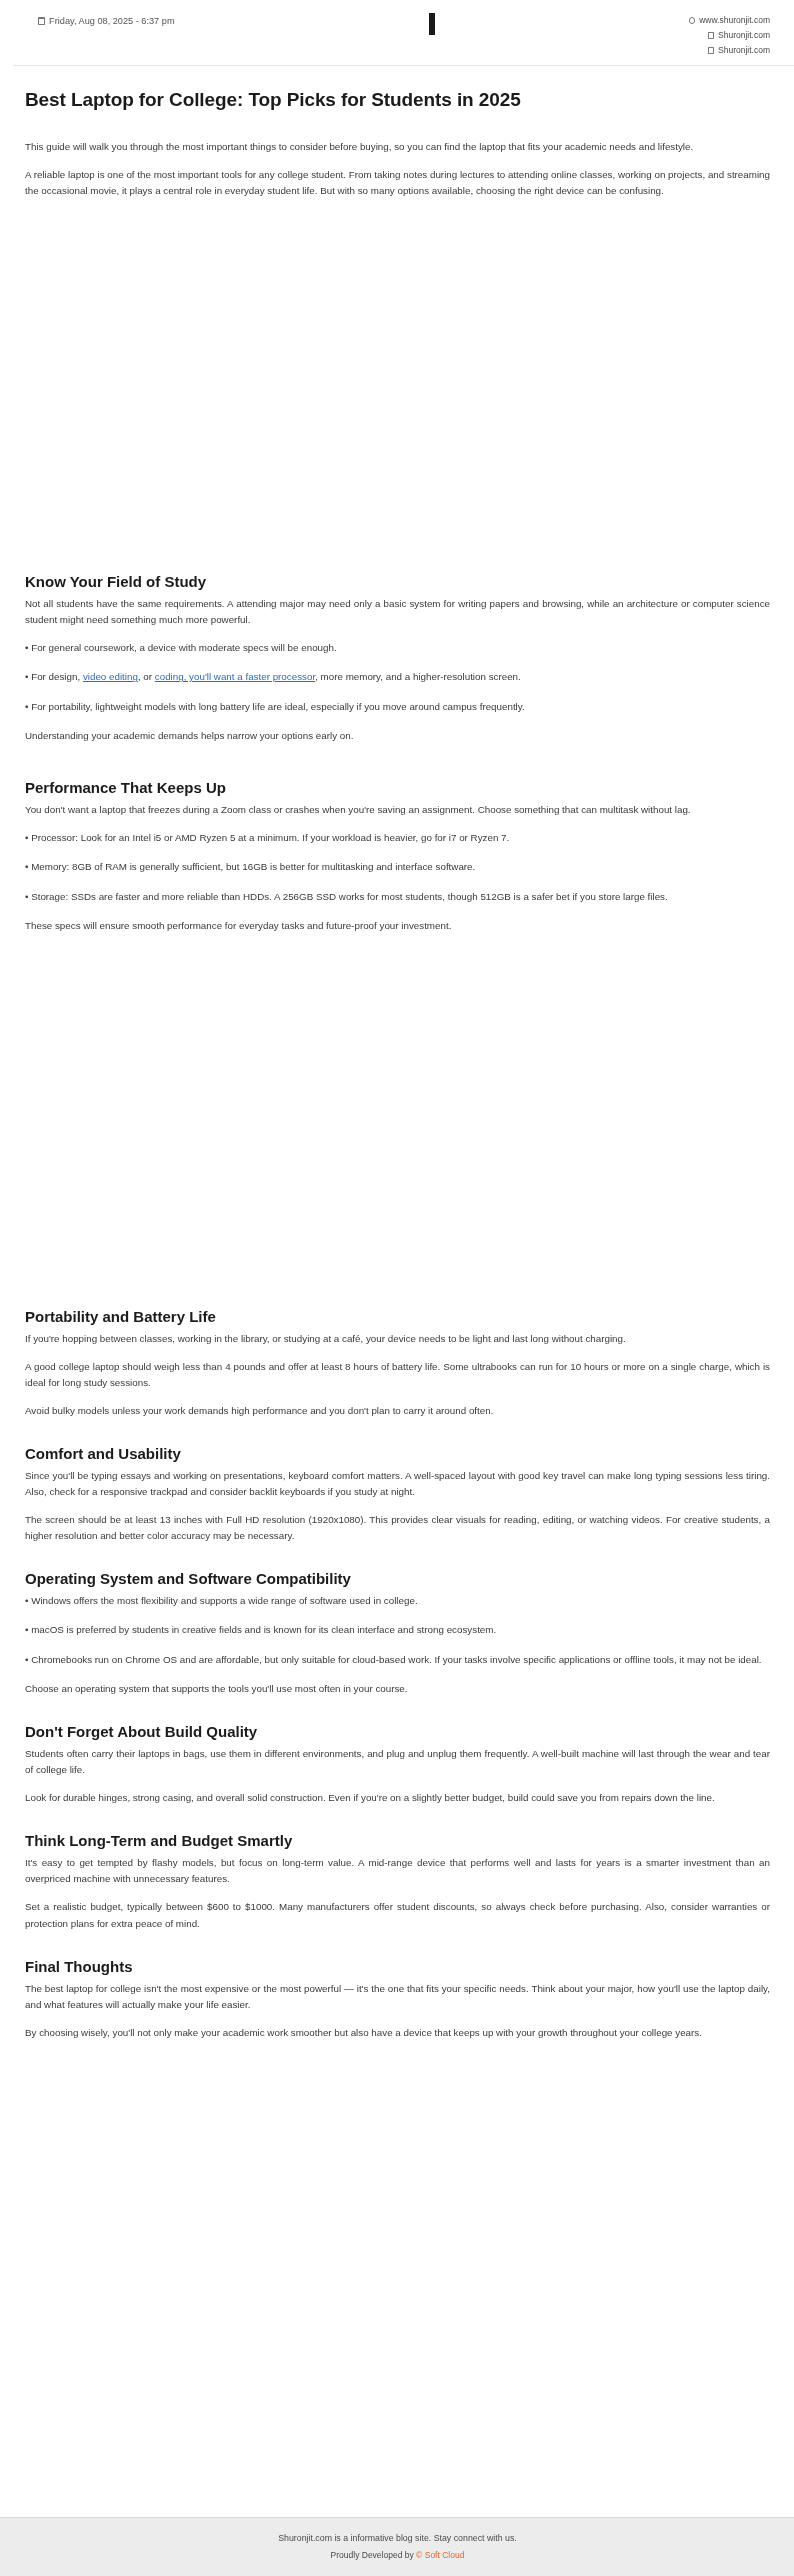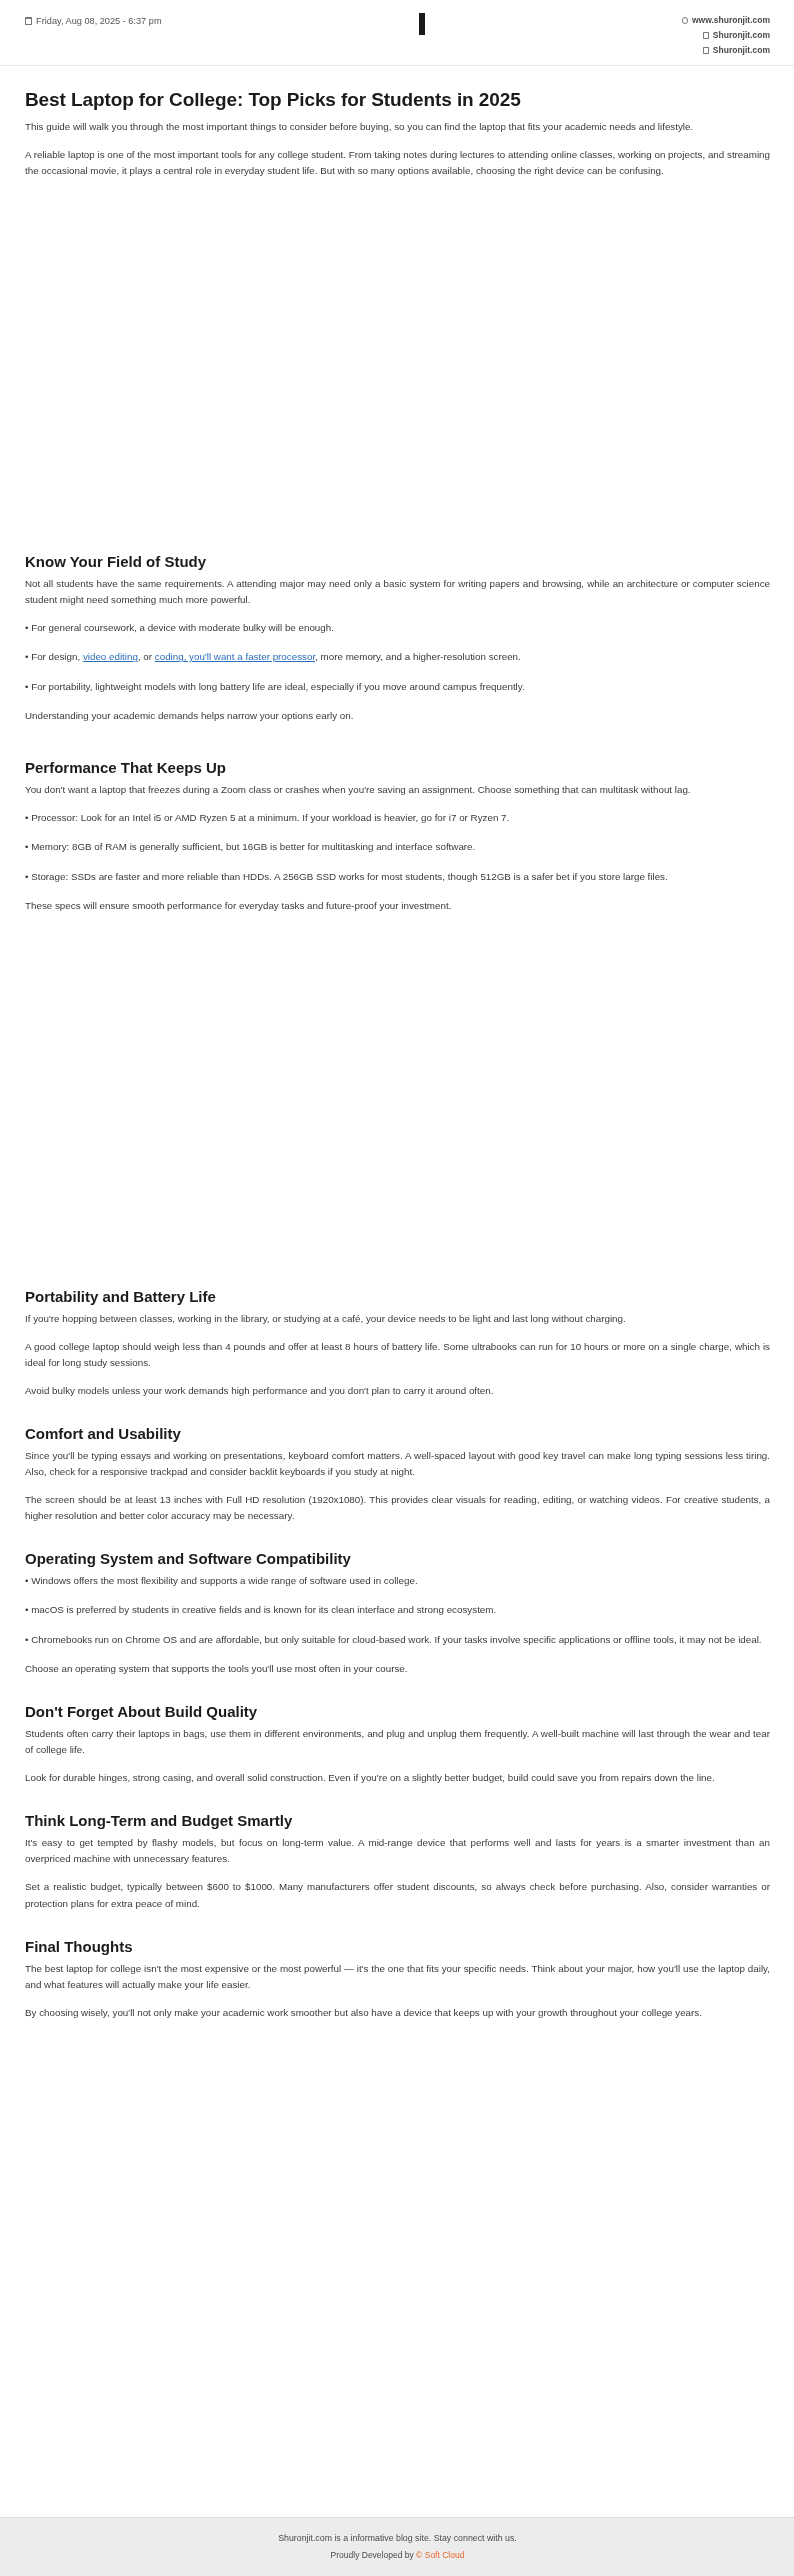--- a/index.html
+++ b/index.html
@@ -26,20 +26,21 @@
   }
 
   
   .topbar {
     display: flex;
     align-items: flex-start;
     justify-content: space-between;
     padding: 13.2px 25px 7.4px 25px;
     border-bottom: 0.7px solid #e7e7e7;
     min-height: 56px;
+    margin-left: 13px;
   }
   .topbar-left {
     font-size: 9.2px;
     color: #555;
     padding-top: 2.9px;
     white-space: nowrap;
   }
   .topbar-left .cal-icon {
     display: inline-block;
     width: 7.4px;
@@ -62,21 +63,21 @@
     background: #1a1a1a;
     display: block;
   }
   .topbar-right {
     text-align: right;
     font-size: 8.5px;
     color: #4a4a4a;
     line-height: 1.75;
     white-space: nowrap;
   }
-  .topbar-right .row { display: block; font-weight: bold; }
+  .topbar-right .row { display: block; }
   .topbar-right .gi {
     display: inline-block;
     width: 6.6px;
     height: 6.6px;
     border: 0.7px solid #7a7a7a;
     border-radius: 50%;
     margin-right: 3.7px;
     vertical-align: -0.7px;
   }
   .topbar-right .gi.sq { border-radius: 0.7px; }
@@ -84,21 +85,21 @@
   
   .content {
     padding: 0 25px;
     flex: 1;
   }
 
   h1.title {
     font-size: 19px;
     line-height: 1.25;
     color: #1b1b1b;
-    margin: 22px 0 7px 0;
+    margin: 22px 0 27px 0;
     font-weight: bold;
     letter-spacing: -0.1px;
   }
 
   p.para {
     margin: 0 0 11.8px 0;
     font-size: 9.8px;
     line-height: 1.65;
     color: #3a3a3a;
     text-align: justify;
@@ -174,21 +175,21 @@
     <h1 class="title">Best Laptop for College: Top Picks for Students in 2025</h1>
 
     <p class="para">This guide will walk you through the most important things to consider before buying, so you can find the laptop that fits your academic needs and lifestyle.</p>
     <p class="para">A reliable laptop is one of the most important tools for any college student. From taking notes during lectures to attending online classes, working on projects, and streaming the occasional movie, it plays a central role in everyday student life. But with so many options available, choosing the right device can be confusing.</p>
 
     <div class="gap-block" style="height:361px"></div>
 
     <div class="section">
       <h2 class="section-title">Know Your Field of Study</h2>
       <p class="para">Not all students have the same requirements. A attending major may need only a basic system for writing papers and browsing, while an architecture or computer science student might need something much more powerful.</p>
-      <p class="bullet">• For general coursework, a device with moderate bulky will be enough.</p>
+      <p class="bullet">• For general coursework, a device with moderate specs will be enough.</p>
       <p class="bullet">• For design, <a class="inline-link" href="#">video editing</a>, or <a class="inline-link" href="#">coding, you'll want a faster processor</a>, more memory, and a higher-resolution screen.</p>
       <p class="bullet">• For portability, lightweight models with long battery life are ideal, especially if you move around campus frequently.</p>
       <p class="para">Understanding your academic demands helps narrow your options early on.</p>
     </div>
 
     <div class="gap-block" style="height:22px"></div>
 
     <div class="section">
       <h2 class="section-title">Performance That Keeps Up</h2>
       <p class="para">You don't want a laptop that freezes during a Zoom class or crashes when you're saving an assignment. Choose something that can multitask without lag.</p>

